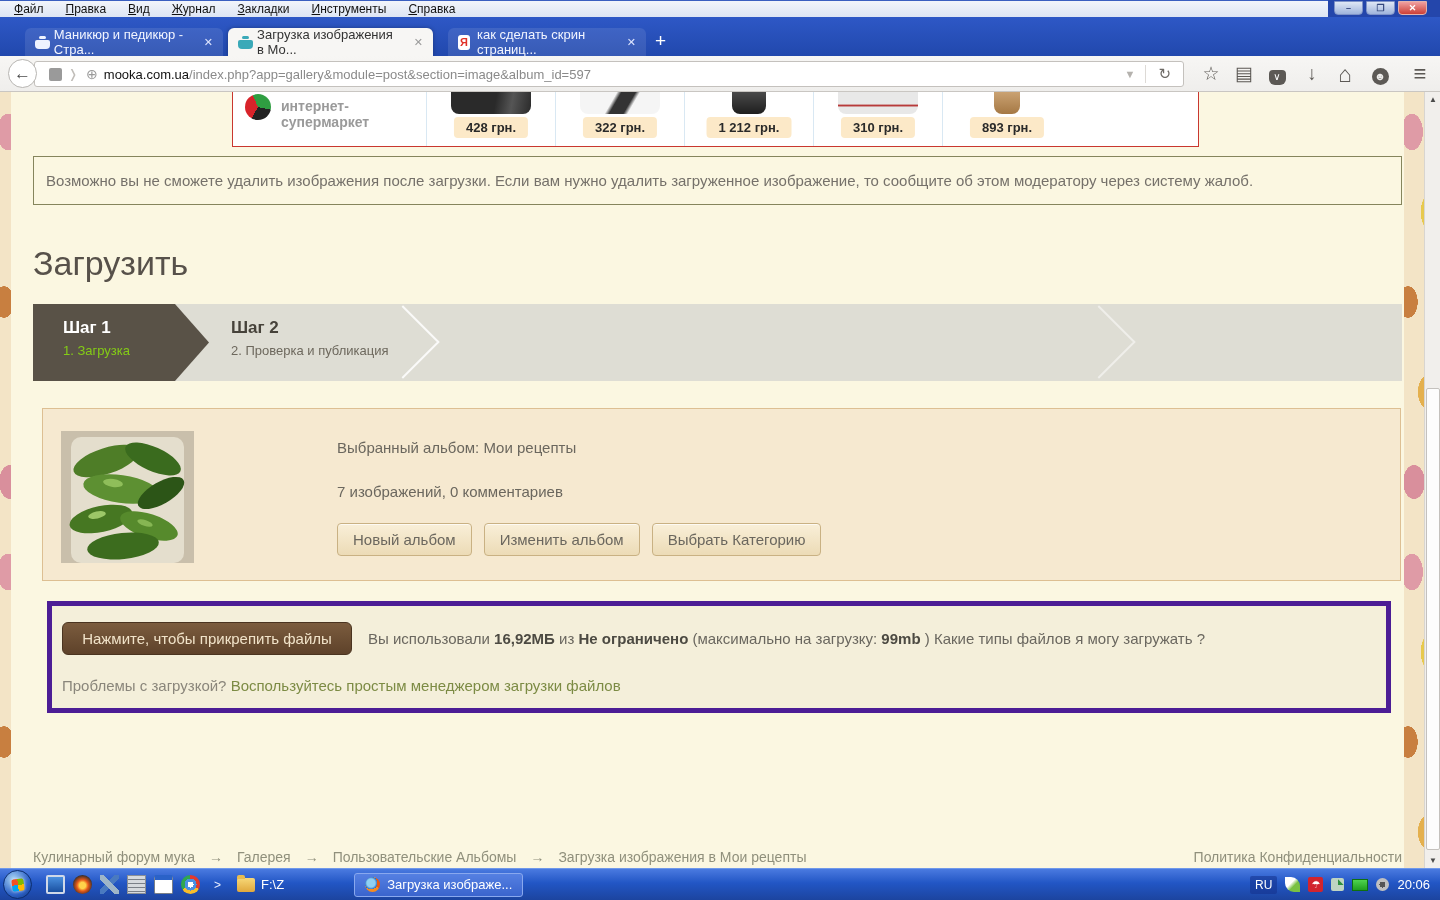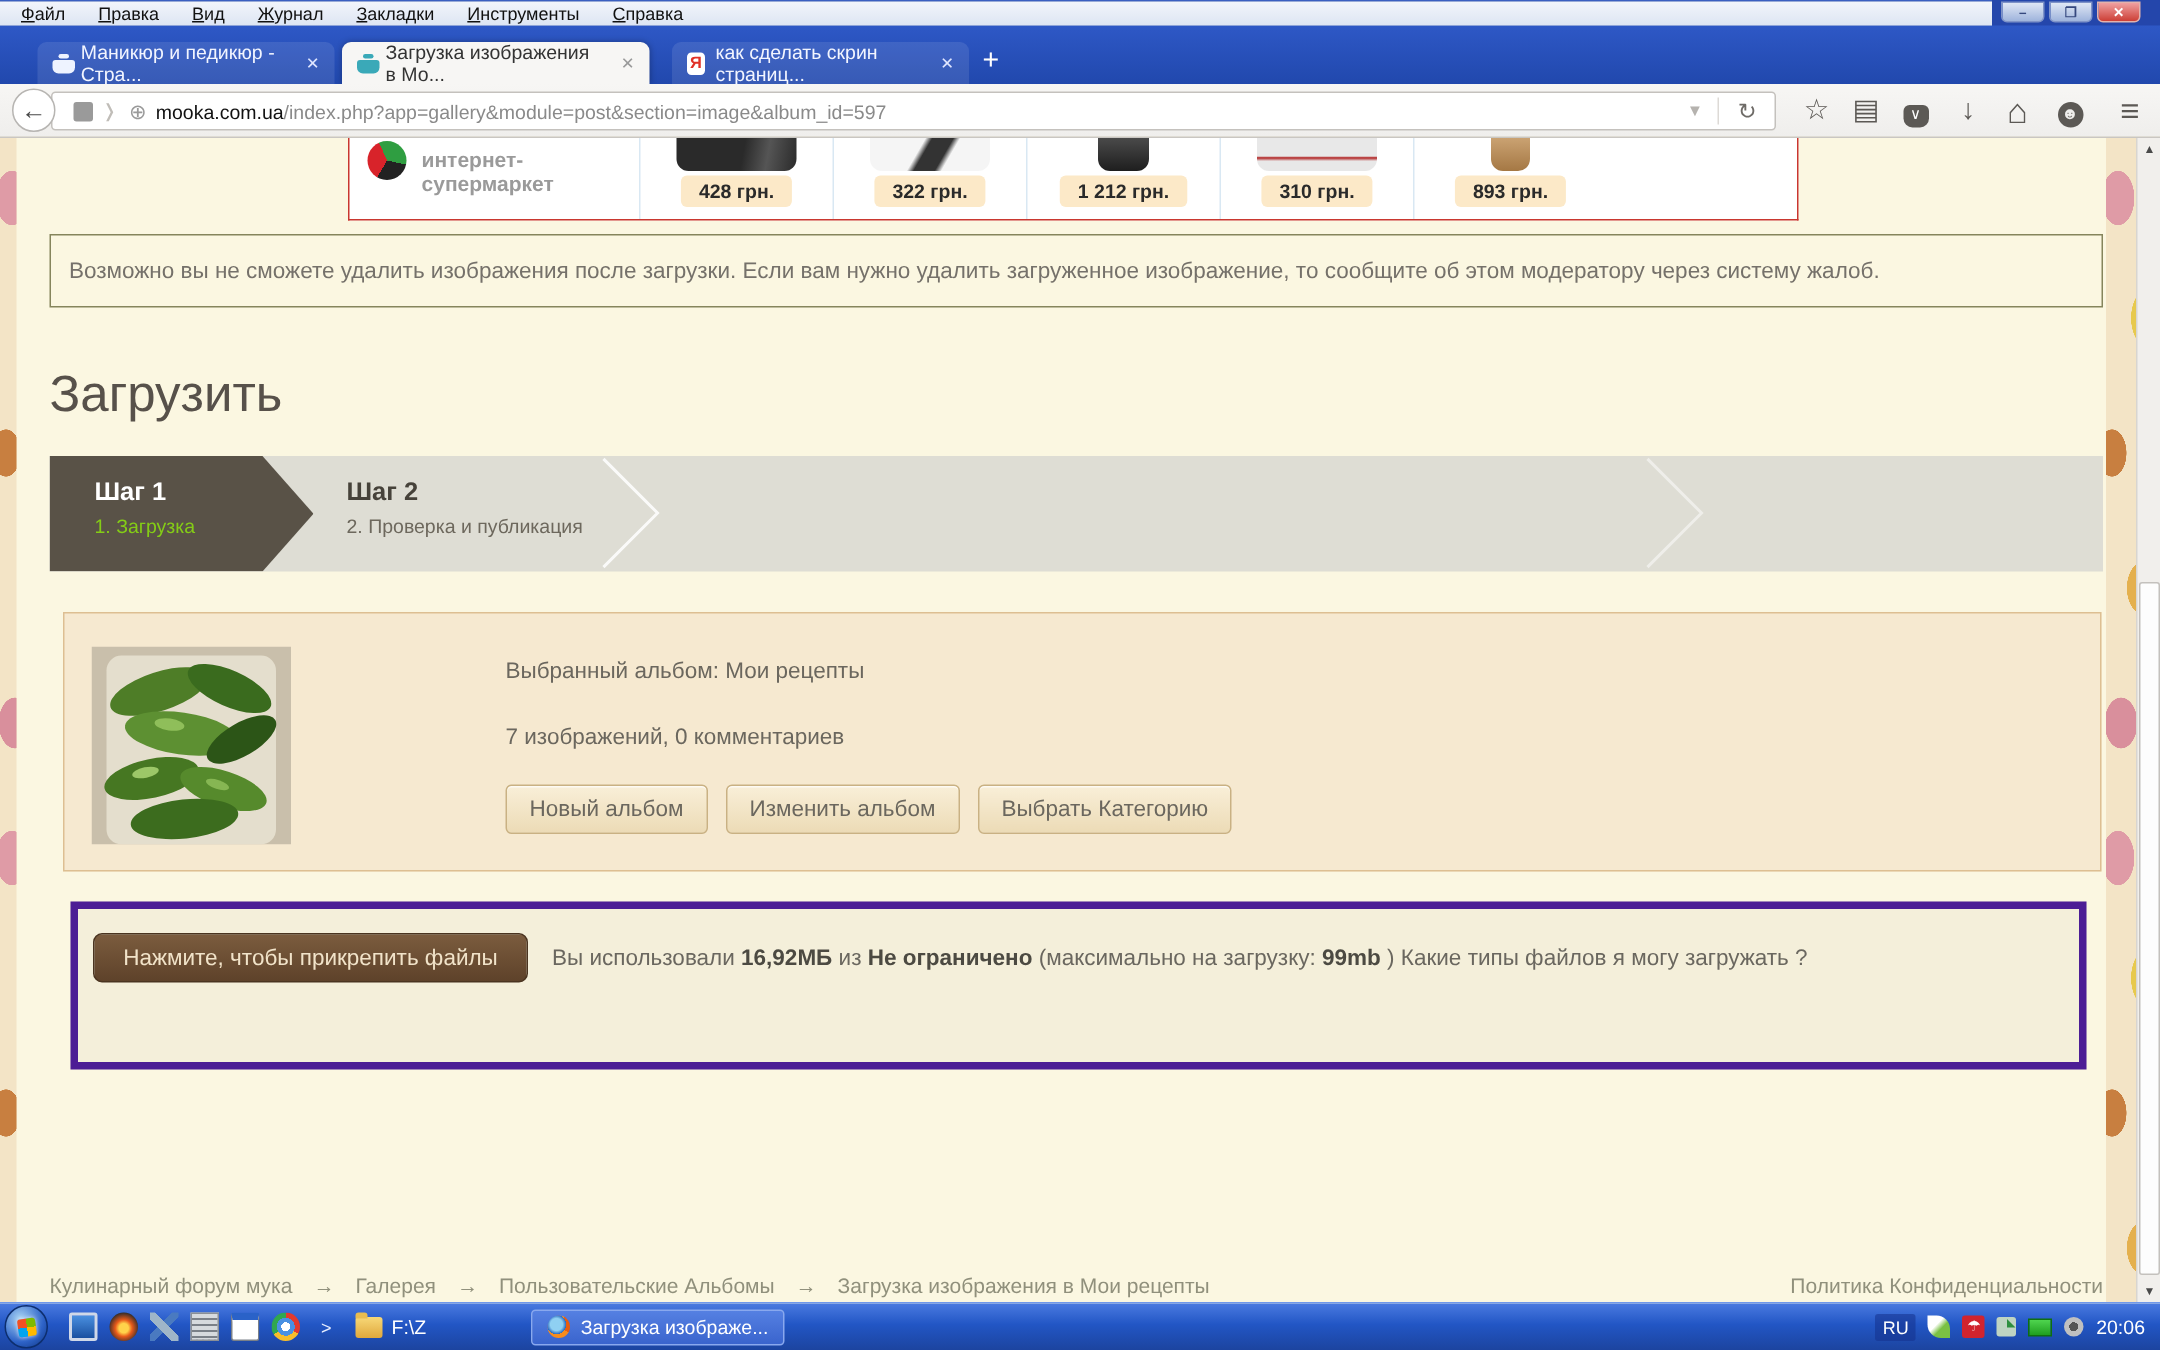--- a/index.html
+++ b/index.html
@@ -340,20 +340,24 @@
       <div id="usage-line">
         <span>Вы использовали</span>
         <b>16,92МБ</b>
         <span>из</span>
         <b>Не ограничено</b>
         <span>(максимально на загрузку:</span>
         <b>99mb</b>
         <span>)</span>
         <span>Какие типы файлов я могу загружать ?</span>
       </div>
+      <div id="problems-line">
+        <span>Проблемы с загрузкой?</span>
+        <span id="manager-link">Воспользуйтесь простым менеджером загрузки файлов</span>
+      </div>
     </div>
 
     <div id="page-footer">
       <span>Кулинарный форум мука</span>
       <span class="crumb-sep">→</span>
       <span>Галерея</span>
       <span class="crumb-sep">→</span>
       <span>Пользовательские Альбомы</span>
       <span class="crumb-sep">→</span>
       <span>Загрузка изображения в Мои рецепты</span>

